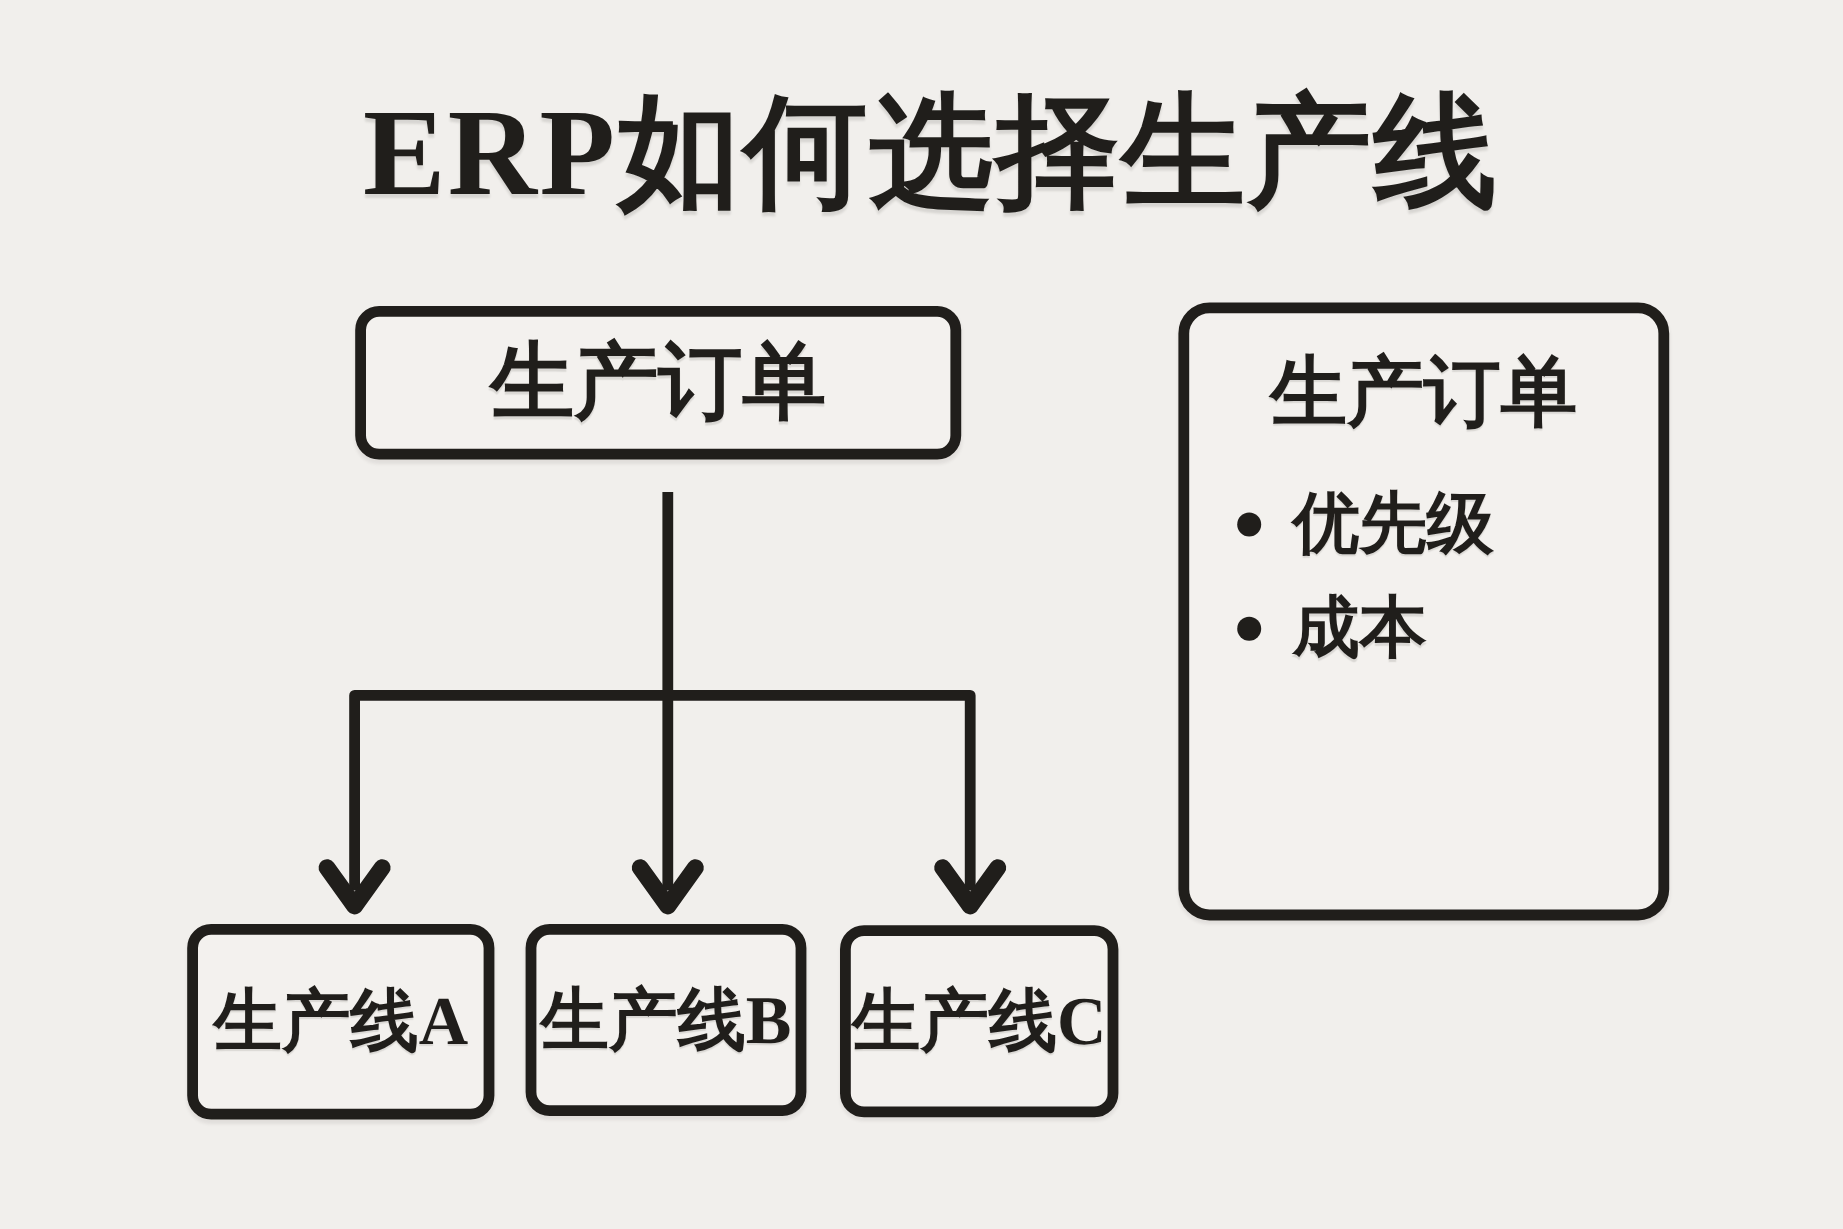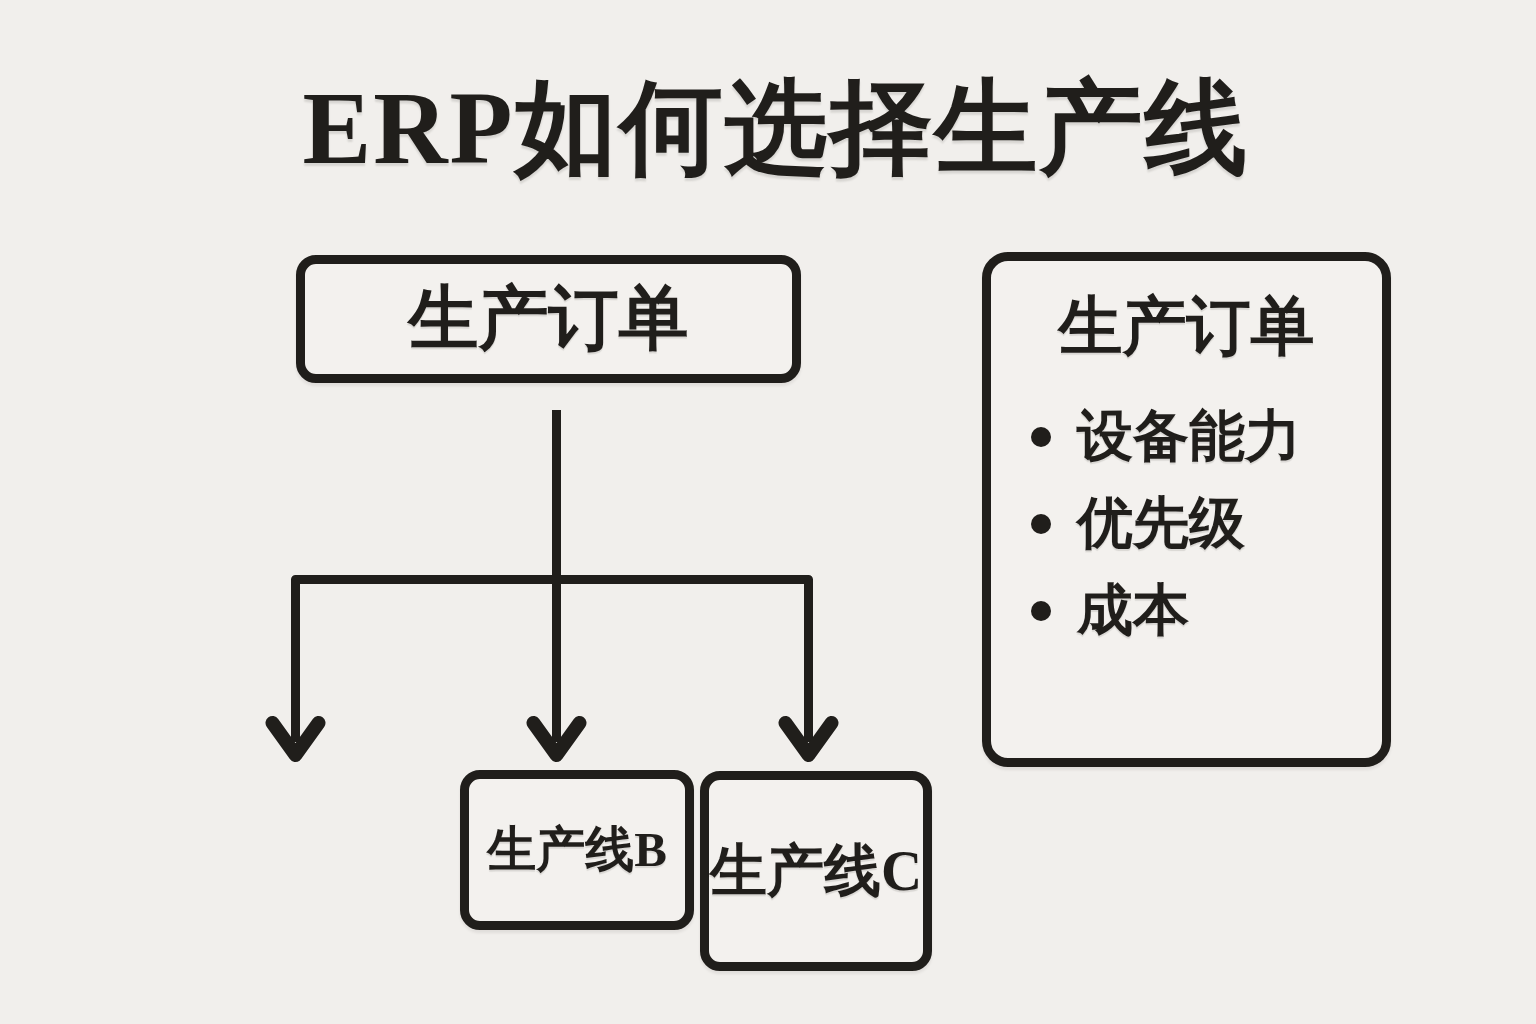--- a/index.html
+++ b/index.html
@@ -42,22 +42,22 @@
     background: #f3f1ee;
     display: flex;
     align-items: center;
     justify-content: center;
     font-weight: 800;
     box-shadow: 0 3px 3px rgba(32,30,27,0.08);
   }
   .box span { text-shadow: 0 2px 1px rgba(32,30,27,0.12); }
   .order-box { left: 296px; top: 255px; width: 505px; height: 128px; font-size: 70px; }
   .box-a { left: 156px; top: 770px; width: 256px; height: 163px; font-size: 57px; }
-  .box-b { left: 460px; top: 770px; width: 234px; height: 160px; font-size: 49px; }
-  .box-c { left: 700px; top: 771px; width: 232px; height: 200px; font-size: 57px; }
+  .box-b { left: 438px; top: 770px; width: 234px; height: 160px; font-size: 57px; }
+  .box-c { left: 700px; top: 771px; width: 232px; height: 160px; font-size: 57px; }
   .panel {
     position: absolute;
     left: 982px; top: 252px; width: 409px; height: 515px;
     box-sizing: border-box;
     border: 9px solid var(--ink);
     border-radius: 26px;
     background: #f3f1ee;
     box-shadow: 0 3px 3px rgba(32,30,27,0.08);
   }
   .panel-heading {
@@ -124,34 +124,33 @@
   </div>
 
   <svg class="connectors" viewBox="0 0 1536 1024" aria-hidden="true">
     <line class="wire" x1="548.5" y1="410" x2="548.5" y2="742"></line>
     <polyline class="wire" points="287.5,742 287.5,579.5 800.5,579.5 800.5,742"></polyline>
     <path class="head" d="M 264.5 723 L 287.5 755 L 310.5 723"></path>
     <path class="head" d="M 525.5 723 L 548.5 755 L 571.5 723"></path>
     <path class="head" d="M 777.5 723 L 800.5 755 L 823.5 723"></path>
   </svg>
 
+  <div class="box box-a">
+    <span>生产线A</span>
+  </div>
   <div class="box box-b">
     <span>生产线B</span>
   </div>
   <div class="box box-c">
     <span>生产线C</span>
   </div>
 
   <div class="panel">
     <div class="panel-heading">生产订单</div>
     <ul class="criteria-list">
-      <li class="criteria-item">
-        <span class="dot"></span>
-        <span class="label">设备能力</span>
-      </li>
       <li class="criteria-item">
         <span class="dot"></span>
         <span class="label">优先级</span>
       </li>
       <li class="criteria-item">
         <span class="dot"></span>
         <span class="label">成本</span>
       </li>
     </ul>
   </div>

